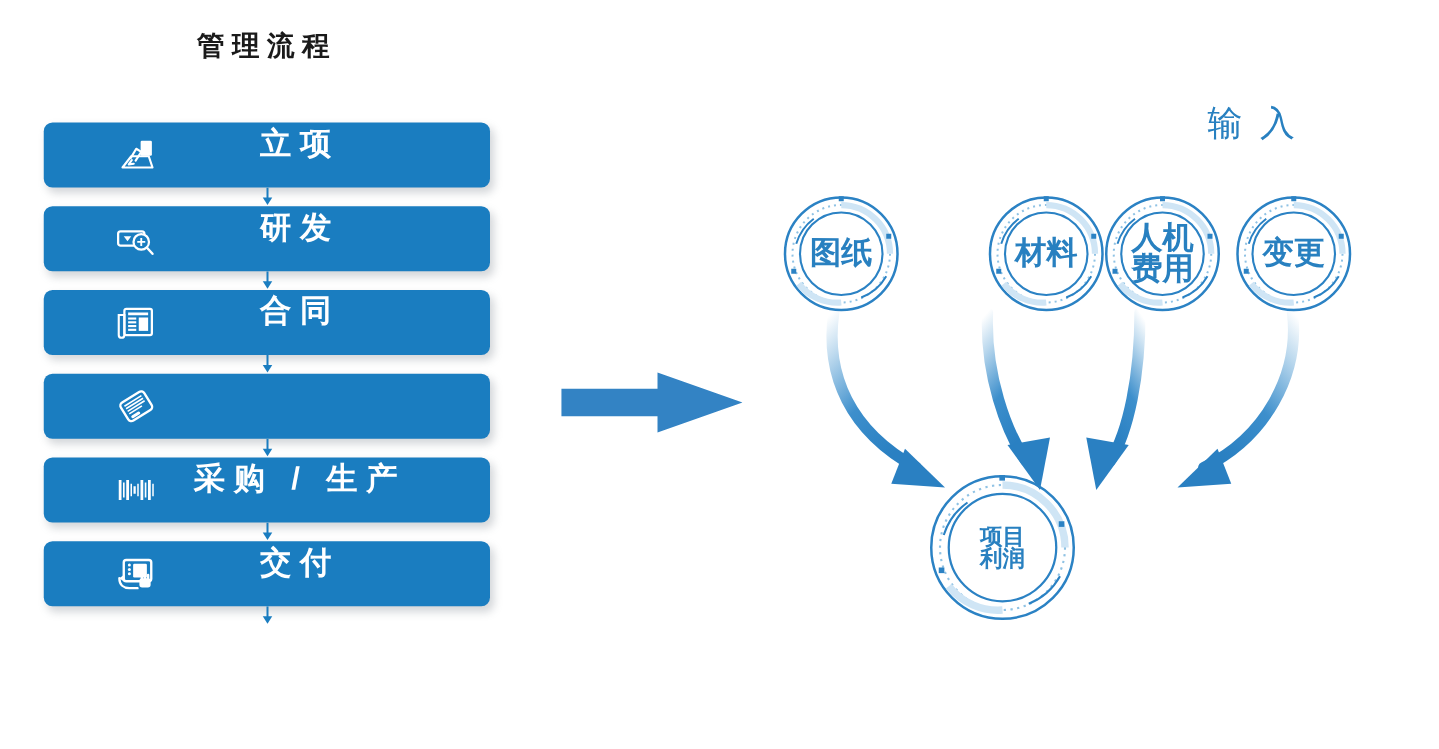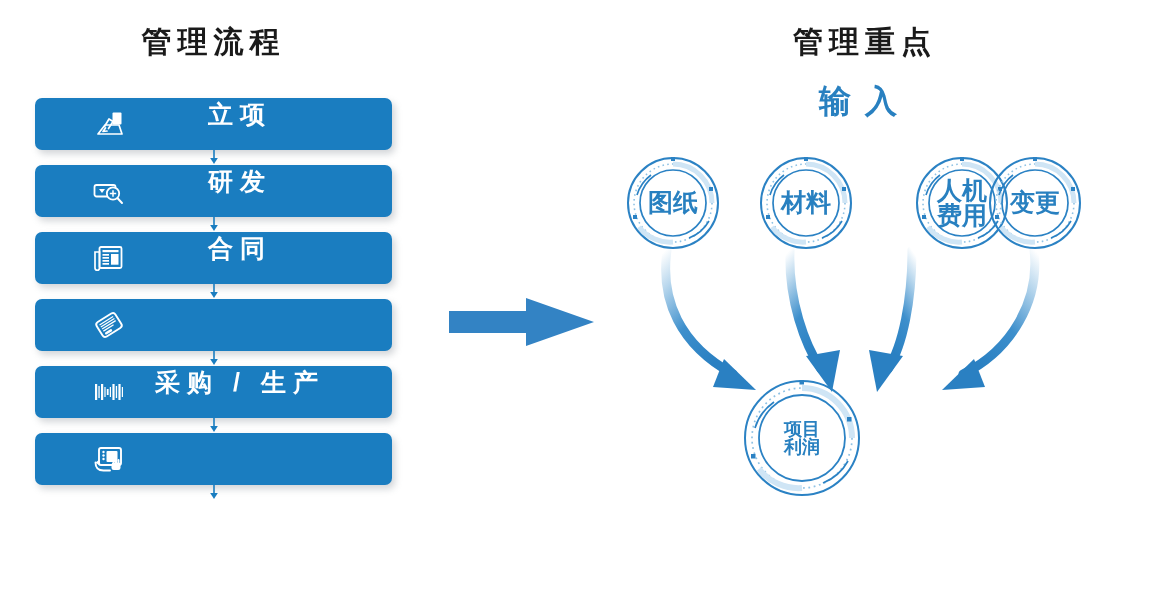--- a/index.html
+++ b/index.html
@@ -15,38 +15,38 @@
     position: relative;
     width: 1151px;
     height: 599px;
     background: #ffffff;
     overflow: hidden;
   }
 
   
   .panel-title {
     position: absolute;
-    font-size: 30px;
+    font-size: 22px;
     font-weight: bold;
     color: #1a1a1a;
     letter-spacing: 6px;
     white-space: nowrap;
     text-align: center;
   }
   #title-left  { left: 35px;  top: 22px; width: 357px; }
   #title-right { left: 680px; top: 22px; width: 370px; }
 
   .io-label {
     position: absolute;
-    font-size: 32px;
-    font-weight: bold;
+    font-size: 28px;
+    font-weight: normal;
     color: #2880c0;
     letter-spacing: 14px;
     white-space: nowrap;
-    text-align: center;
+    text-align: right;
   }
   #label-input  { left: 680px; top: 80px;  width: 370px; }
   #label-output { left: 700px; top: 518px; width: 330px; }
 
   
   #flow-list {
     position: absolute;
     left: 35px;
     top: 98px;
     width: 357px;
@@ -128,22 +128,22 @@
     font-size: 25px;
     font-weight: bold;
     line-height: 1.02;
     letter-spacing: 0px;
     text-align: left;
     white-space: pre-line;
   }
   .tech-circle.big .circle-text { font-size: 18px; line-height: 1.0; }
 
   #in-0  { left: 625px; top: 155px; }
-  #in-1  { left: 758px; top: 155px; }
-  #in-2  { left: 914px; top: 155px; }
+  #in-1  { left: 789px; top: 155px; }
+  #in-2  { left: 882px; top: 155px; }
   #in-3  { left: 987px; top: 155px; }
   #out-0 { left: 741px; top: 377px; }
   #out-1 { left: 851px; top: 377px; }
 
   
   #curves {
     position: absolute;
     left: 0; top: 0;
     width: 1151px; height: 599px;
     pointer-events: none;
@@ -294,39 +294,39 @@
             <path d="M3.5 20.5 C3.5 26 7 28.5 11.5 28.5 L18 28.5" fill="none" stroke="#ffffff" stroke-width="1.9" stroke-linecap="round"></path>
             <path d="M3.5 20.5 L7.5 17.5 L7.5 23.5 Z" fill="#ffffff"></path>
             <g fill="#ffffff">
               <rect x="19.5" y="20.5" width="9" height="7.5" rx="2.2"></rect>
               <rect x="20.5" y="17" width="2" height="5" rx="1"></rect>
               <rect x="23" y="16" width="2" height="6" rx="1"></rect>
               <rect x="25.5" y="17" width="2" height="5" rx="1"></rect>
             </g>
           </svg>
         </span>
+        <span class="flow-label">交付</span>
       </div>
       <span class="flow-connector">
         <svg width="12" height="15" viewBox="0 0 12 15">
           <path d="M6 0 L6 9" stroke="#1a7dc0" stroke-width="1.6"></path>
           <path d="M2.2 8 L6 14 L9.8 8 Z" fill="#1a7dc0"></path>
         </svg>
       </span>
     </div>
 
 
   </div>
 
   <div id="center-arrow">
     <svg width="145" height="52" viewBox="0 0 145 52">
       <path d="M0 15 L77 15 L77 2 L145 26 L77 50 L77 37 L0 37 Z" fill="#3383c4"></path>
     </svg>
   </div>
 
-  <div class="panel-title" id="title-right">管理重点</div>
 
   <div class="io-label" id="label-input">输入</div>
 
 
   <svg id="curves" width="1151" height="599" viewBox="0 0 1151 599">
     <defs>
       <linearGradient id="fadeA" x1="0" y1="0" x2="0.55" y2="1">
         <stop offset="0%" stop-color="#ffffff"></stop>
         <stop offset="22%" stop-color="#bcd9ee"></stop>
         <stop offset="60%" stop-color="#3d8fcc"></stop>

